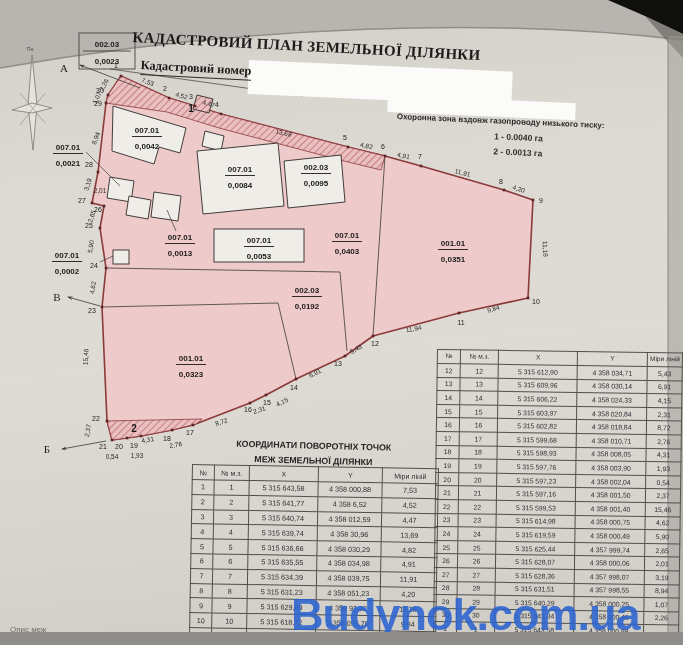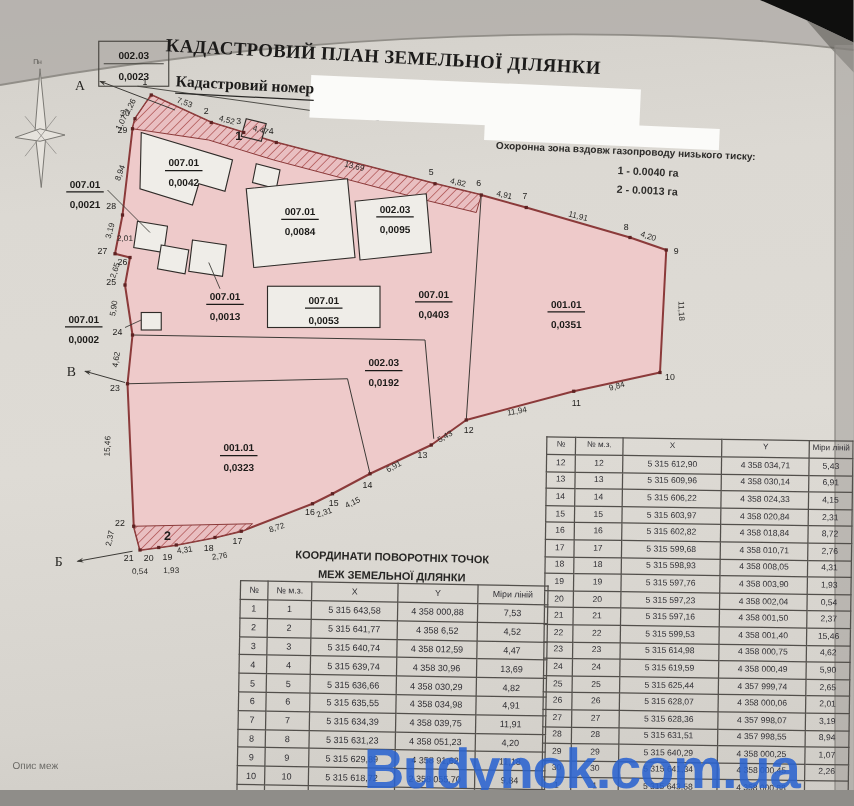--- a/index.html
+++ b/index.html
@@ -516,17 +516,17 @@
         <tr>
           <td>1</td>
           <td>1</td>
           <td>5 315 643,58</td>
           <td>4 358 000,88</td>
           <td></td>
         </tr>
       </tbody>
     </table>
 
-  <div class="ovl" id="note1" style="z-index:2;">Опис меж</div>
+  <div class="ovl" id="note1" style="z-index:2;margin-top:17px;">Опис меж</div>
   <div class="ovl" id="note2" style="z-index:2;">о Б. зем</div>
 
   <div class="ovl" id="watermark">Budynok.com.ua</div>
 </div>
 
 </body></html>

